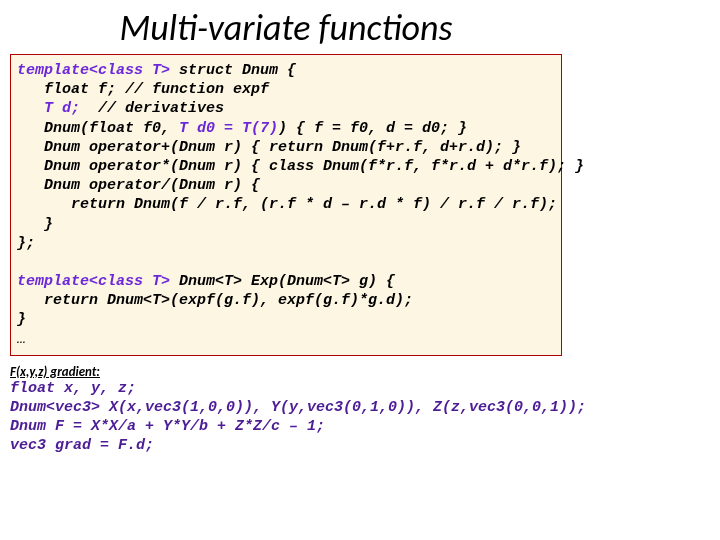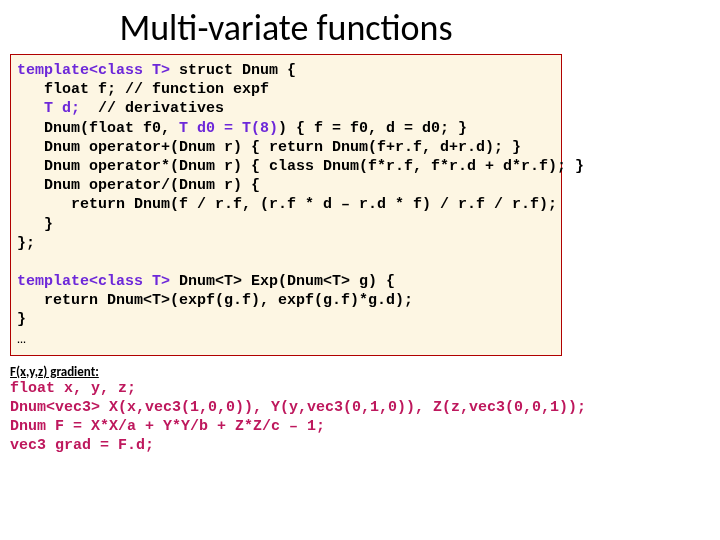--- a/index.html
+++ b/index.html
@@ -9,20 +9,21 @@
     height: 540px;
     background: #fff;
     font-family: Calibri, Arial, sans-serif;
     overflow: hidden;
   }
   .slide {
     width: 572px;
     height: 540px;
     position: relative;
     box-sizing: border-box;
+    font-style: italic;
   }
   .title {
     text-align: center;
     font-size: 36px;
     color: #000;
     padding-top: 6px;
     padding-bottom: 4px;
     font-weight: 400;
   }
   .codebox {
@@ -45,35 +46,35 @@
     font-weight: bold;
     text-decoration: underline;
     color: #000;
   }
   .plaincode {
     margin: 0 10px;
     font-family: "Courier New", monospace;
     font-size: 15px;
     line-height: 1.28;
     white-space: pre;
-    color: #be185d;
+    color: #4c1d95;
     font-weight: bold;
   }
 </style>
 </head>
 <body>
 
 <div class="slide">
 
   <div class="title">Multi-variate functions</div>
 
   <div class="codebox"><b><span class="highlight">template&lt;class T&gt;</span><span> struct Dnum {</span>
 <span>   float f; // function expf</span>
 <span>   </span><span class="highlight">T d;</span><span>  // derivatives</span>
-<span>   Dnum(float f0, </span><span class="highlight">T d0 = T(8)</span><span>) { f = f0, d = d0; }</span>
+<span>   Dnum(float f0, </span><span class="highlight">T d0 = T(7)</span><span>) { f = f0, d = d0; }</span>
 <span>   Dnum operator+(Dnum r) { return Dnum(f+r.f, d+r.d); }</span>
 <span>   Dnum operator*(Dnum r) { class Dnum(f*r.f, f*r.d + d*r.f); }</span>
 <span>   Dnum operator/(Dnum r) {</span>
 <span>      return Dnum(f / r.f, (r.f * d – r.d * f) / r.f / r.f);</span>
 <span>   }</span>
 <span>};</span>
 <span></span>
 <span class="highlight">template&lt;class T&gt;</span><span> Dnum&lt;T&gt; Exp(Dnum&lt;T&gt; g) {</span>
 <span>   return Dnum&lt;T&gt;(expf(g.f), expf(g.f)*g.d);</span>
 <span>}</span></b>

